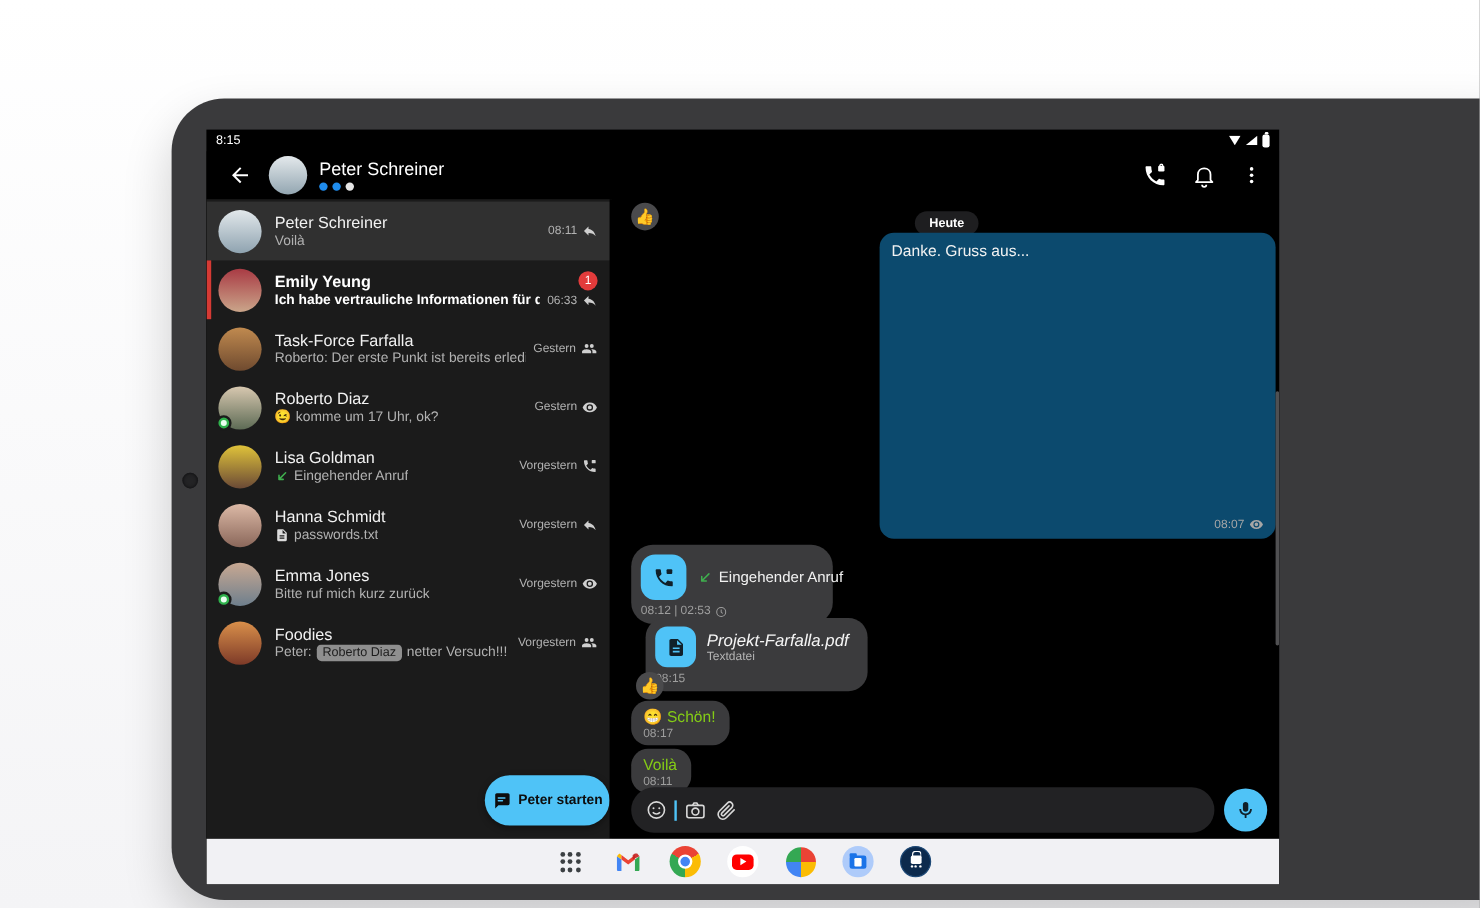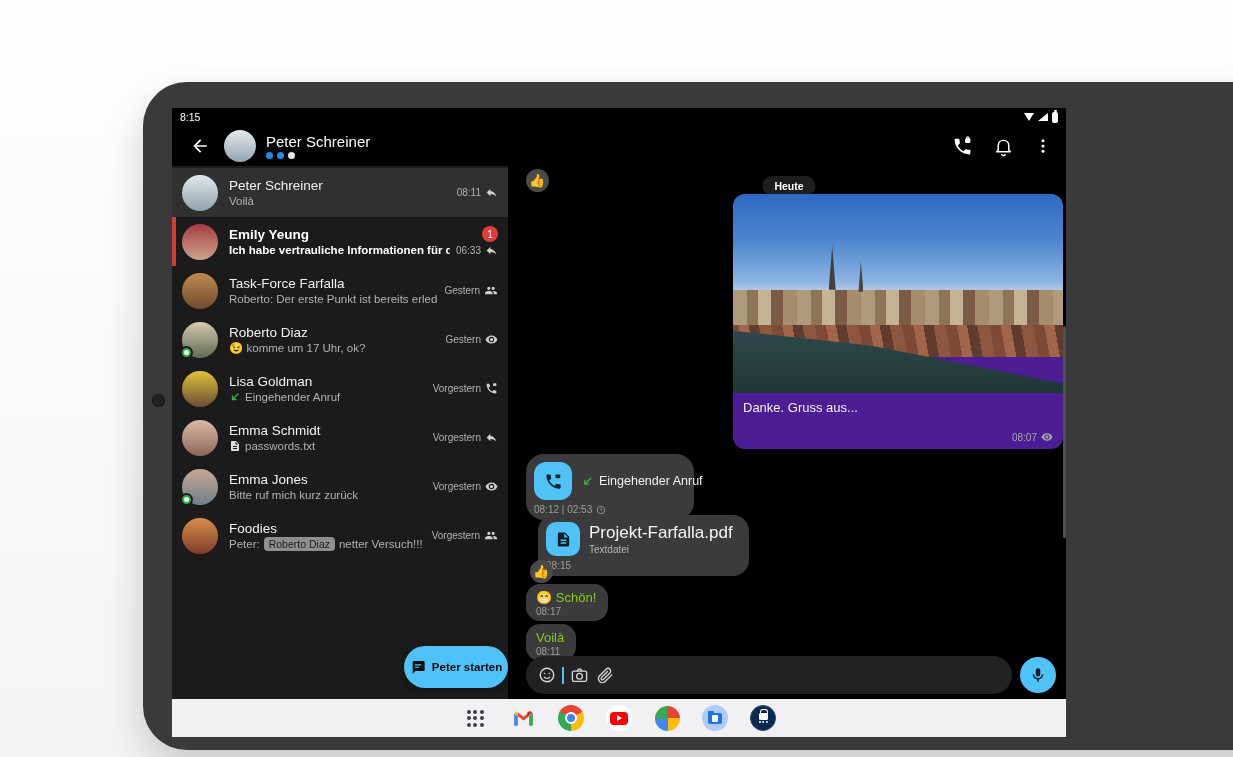--- a/index.html
+++ b/index.html
@@ -70,22 +70,22 @@
   .start-chat-btn span { color:#0d0d0d; font-size:11.5px; font-weight:bold; }
 
   
   .reaction-bubble { position:absolute; width:23px; height:23px; border-radius:50%; background:#4a4a4c;
                      display:flex; align-items:center; justify-content:center; font-size:13px; }
   .reaction-top { left:14px; top:3px; }
   .reaction-file { left:18px; top:394px; }
   .date-pill { position:absolute; top:10px; left:50%; transform:translateX(-50%); background:#1e1e20;
                color:#fff; font-size:10.5px; font-weight:bold; padding:4px 12px; border-radius:12px; }
 
-  .photo-msg { position:absolute; left:221px; top:28px; width:330px; height:255px; background:#4c1d95;
-               border-radius:12px; overflow:hidden; display:flex; flex-direction:column; cursor:pointer; }
+  .photo-msg { position:absolute; left:221px; top:28px; width:330px; height:255px; background:#0c4a6e;
+               border-radius:12px; overflow:hidden; display:flex; flex-direction:row; cursor:pointer; }
   .photo { position:relative; height:199px; overflow:hidden; }
   .p-sky   { position:absolute; left:0; right:0; top:0; height:52%;
              background:linear-gradient(180deg,#2e69c2 0%,#4d86cf 45%,#8db4e2 85%,#c8d8e8 100%); }
   .p-city  { position:absolute; left:0; right:0; top:48%; height:26%;
              background:repeating-linear-gradient(90deg,#b09a7d 0 14px,#8f7355 14px 25px,#c6b394 25px 38px,#7c5b44 38px 50px,#a58c6d 50px 64px); }
   .p-roofs { position:absolute; left:0; right:0; top:66%; height:16%;
              background:repeating-linear-gradient(80deg,#7e4a36 0 11px,#a0654a 11px 21px,#5f3c2e 21px 31px,#8d563f 31px 43px); }
   .p-river { position:absolute; left:0; right:0; bottom:0; height:34%; background:linear-gradient(180deg,#31494c,#203538);
              clip-path:polygon(0 8%, 42% 30%, 100% 86%, 100% 100%, 0 100%); }
   .p-spire1{ position:absolute; left:29%; top:26%; width:7px; height:44px; background:#41403a;
@@ -99,21 +99,21 @@
   .bubble { background:#3b3b3d; border-radius:16px; color:#f2f2f2; }
   .call-msg { position:absolute; left:14px; top:288px; width:168px; padding:8px 12px 5px 8px; border-radius:18px; cursor:pointer; }
   .call-row { display:flex; align-items:center; gap:9px; }
   .blue-square { width:38px; height:38px; border-radius:12px; background:#4fc3f7; display:flex; align-items:center; justify-content:center; flex:0 0 auto; }
   .call-label { display:flex; align-items:center; gap:5px; font-size:12.5px; color:#f2f2f2; white-space:nowrap; }
   .msg-meta { margin-top:4px; display:flex; align-items:center; gap:4px; color:#9e9e9e; font-size:10px; }
 
   .file-msg { position:absolute; left:26px; top:349px; padding:7px 16px 5px 8px; border-radius:16px; cursor:pointer; }
   .file-row { display:flex; align-items:center; gap:9px; }
   .blue-square.small { width:34px; height:34px; border-radius:10px; }
-  .file-name { font-size:17px; color:#f5f5f5; white-space:nowrap; }
+  .file-name { font-size:14px; color:#f5f5f5; white-space:nowrap;font-style:italic; }
   .file-type { font-size:10px; color:#b5b5b5; margin-top:1px; }
 
   .text-msgs { position:absolute; left:14px; top:418px; display:flex; flex-direction:column; align-items:flex-start; gap:3px; }
   .text-bubble { padding:6px 12px 4px 10px; border-radius:14px; cursor:pointer; }
   .text-bubble .tb-text { font-size:13px; color:#84cc16; white-space:nowrap; }
   .text-bubble .tb-time { font-size:10px; color:#9e9e9e; margin-top:1px; }
 
   .scrollbar { position:absolute; right:0; top:160px; width:3px; height:212px; background:#505052; border-radius:2px; }
 
   
@@ -302,21 +302,21 @@
                   <svg width="13" height="13" viewBox="0 0 24 24">
                     <path fill="#cfcfcf" d="M6.6 10.8c1.4 2.8 3.8 5.1 6.6 6.6l2.2-2.2c.3-.3.7-.4 1-.2 1.1.4 2.3.6 3.6.6.6 0 1 .4 1 1V20c0 .6-.4 1-1 1C10.6 21 3 13.4 3 4c0-.6.4-1 1-1h3.5c.6 0 1 .4 1 1 0 1.2.2 2.4.6 3.6.1.3 0 .7-.2 1l-2.3 2.2z"></path>
                     <rect x="15" y="2.5" width="6" height="5" rx="1" fill="#cfcfcf"></rect>
                   </svg>
                 </span>
               </div>
             </div>
             <div class="chat-row">
               <div class="row-avatar" style="background: linear-gradient(rgb(220, 185, 166), rgb(138, 103, 90));"></div>
               <div class="row-main">
-                <div class="row-name">Emma Schmidt</div>
+                <div class="row-name">Hanna Schmidt</div>
                 <div class="row-preview">
                   <svg width="12" height="12" viewBox="0 0 24 24">
                     <path fill="#dcdcdc" d="M14 2H6c-1.1 0-2 .9-2 2v16c0 1.1.9 2 2 2h12c1.1 0 2-.9 2-2V8l-6-6zm2 16H8v-2h8v2zm0-4H8v-2h8v2zm-3-5V3.5L18.5 9H13z"></path>
                   </svg>
                   <span class="pv-text">passwords.txt</span>
                 </div>
               </div>
               <div class="row-right">
                 <span class="time-row">
                   <span>Vorgestern</span>

